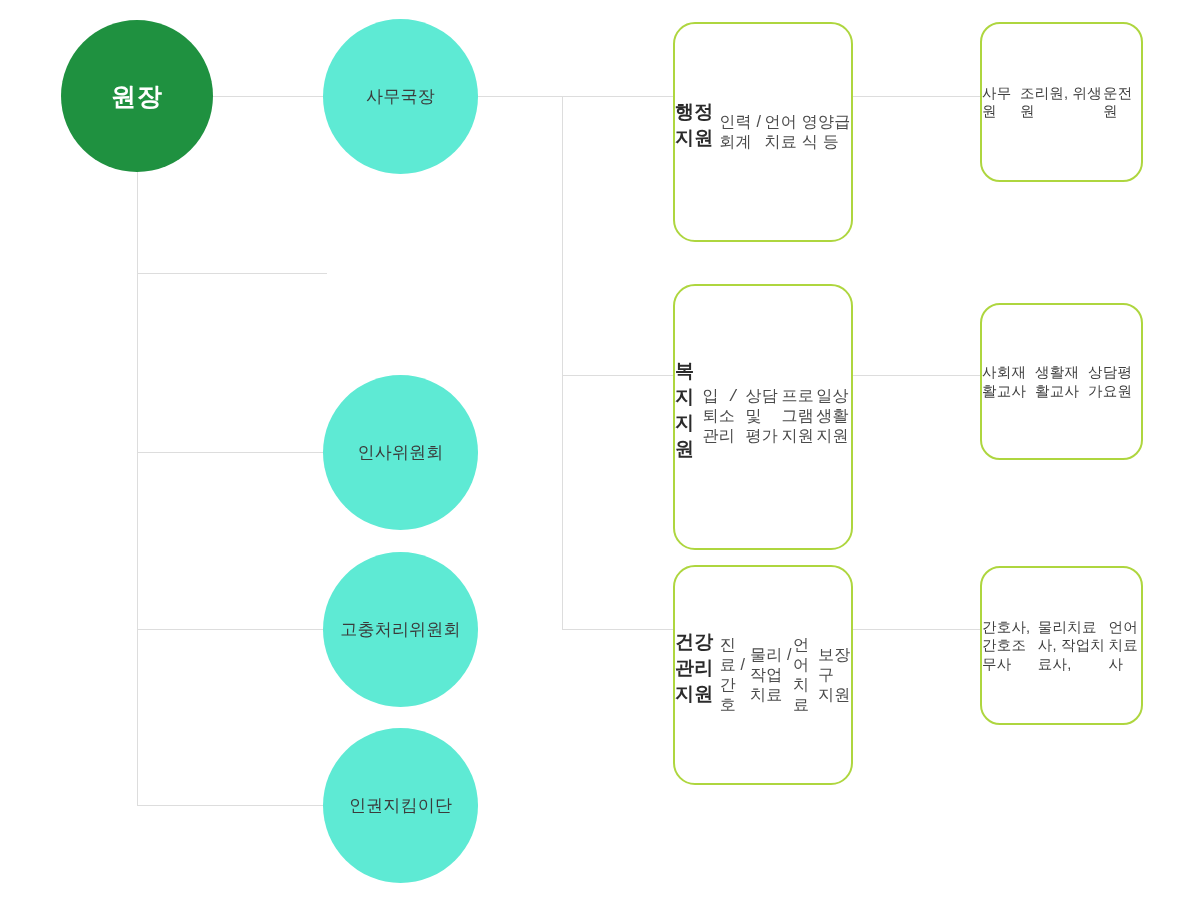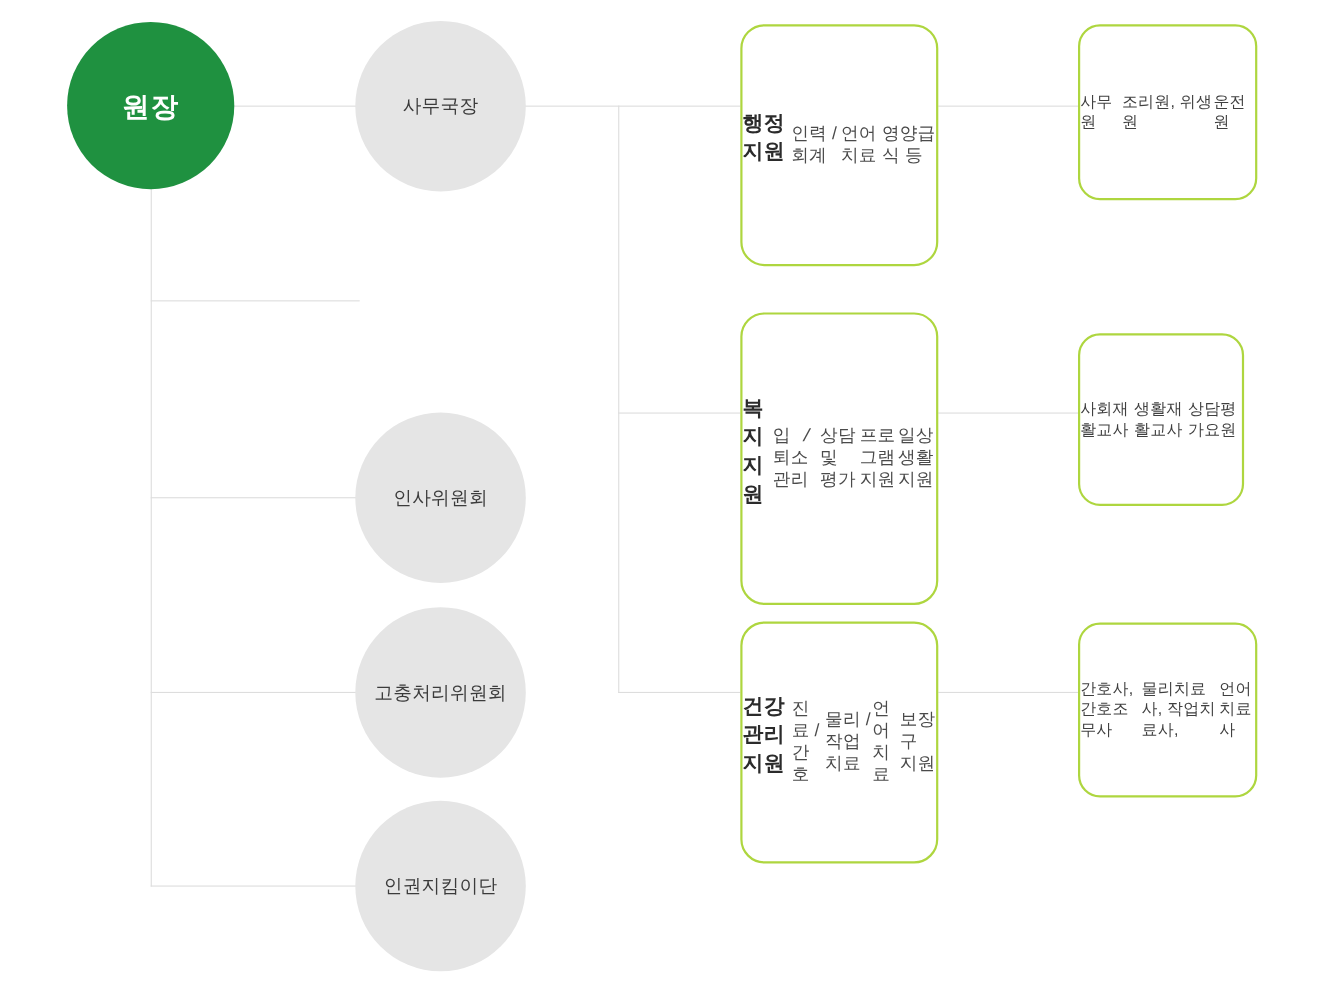--- a/index.html
+++ b/index.html
@@ -37,21 +37,21 @@
     box-sizing: border-box;
   }
   .node-circle.root {
     background: #1f9140;
     color: #ffffff;
     font-size: 25px;
     letter-spacing: 1px;
     font-weight: bold;
   }
   .node-circle.branch {
-    background: #e5e5e5;
+    background: #5eead4;
     color: #3b3b3b;
     font-size: 17px;
     letter-spacing: 0.2px;
   }
   .node-circle.branch.lead {
     font-size: 17px;
   }
 
   
   .node-box {
@@ -146,21 +146,21 @@
   </div>
 
   <div class="node-box" style="left:673px; top:284px; width:180px; height:266px;font-family:Liberation Mono, monospace;">
     <div class="box-title">복지지원</div>
     <div class="box-line">입 / 퇴소 관리</div>
     <div class="box-line">상담 및 평가</div>
     <div class="box-line">프로그램지원</div>
     <div class="box-line">일상생활지원</div>
   </div>
 
-  <div class="node-box staff" style="left:980px; top:303px; width:151px; height:157px;">
+  <div class="node-box staff" style="left:980px; top:303px; width:163px; height:157px;">
     <div class="box-line">사회재활교사</div>
     <div class="box-line">생활재활교사</div>
     <div class="box-line">상담평가요원</div>
   </div>
 
   <div class="node-box" style="left:673px; top:565px; width:180px; height:220px;">
     <div class="box-title">건강관리지원</div>
     <div class="box-line">진료 / 간호</div>
     <div class="box-line">물리 / 작업치료</div>
     <div class="box-line">언어치료</div>

